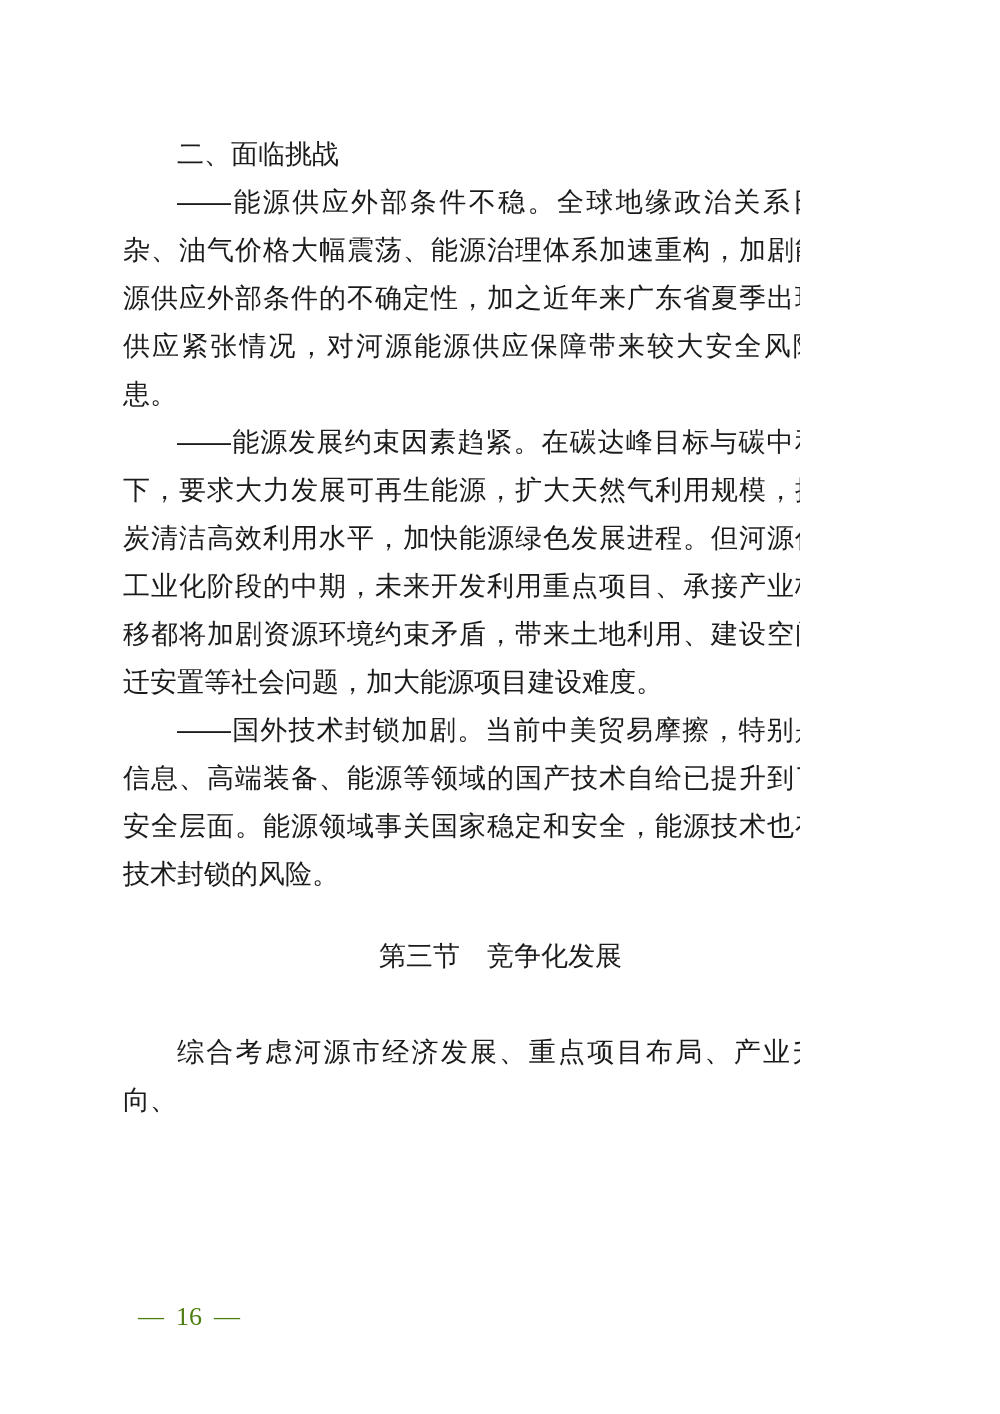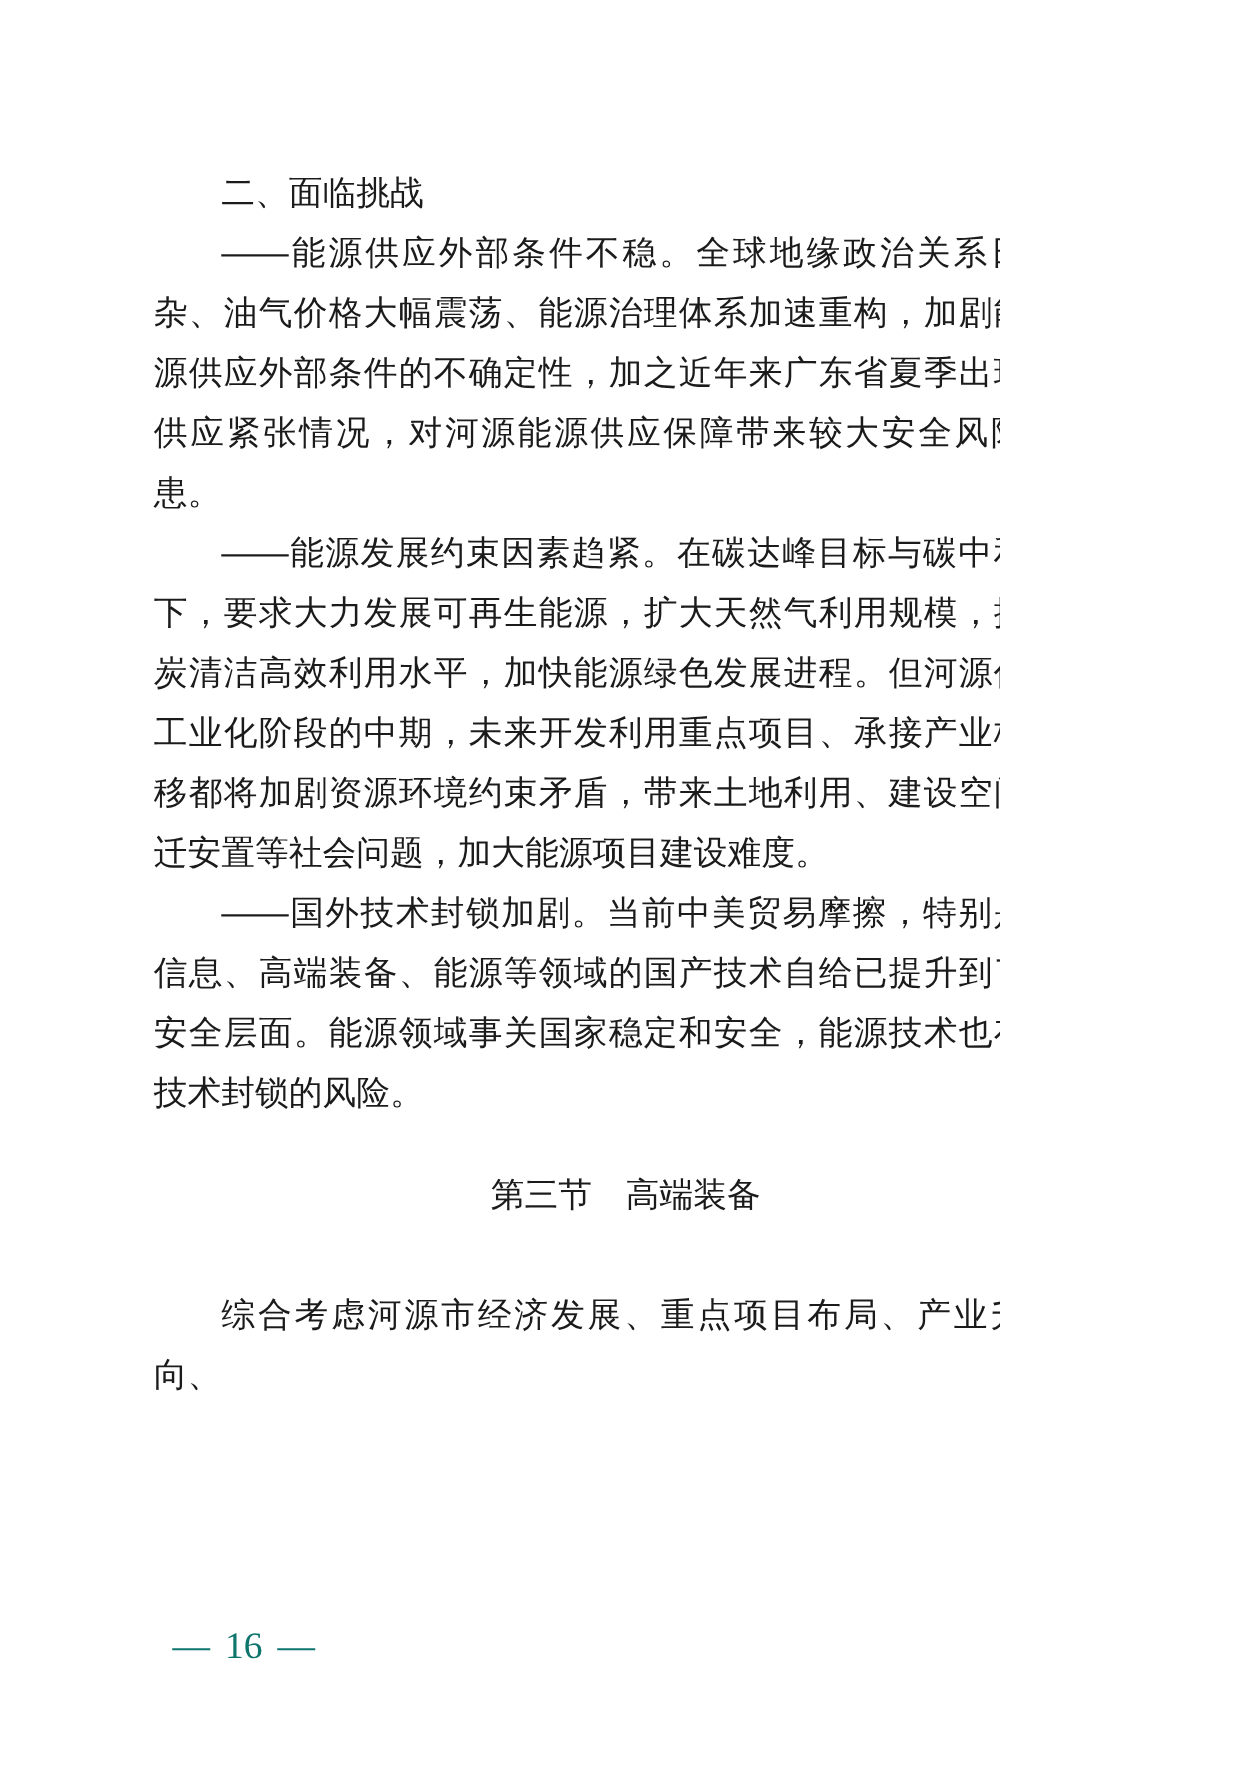--- a/index.html
+++ b/index.html
@@ -44,38 +44,38 @@
     text-indent: 0;
   }
   .closing {
     margin-top: 48px;
   }
   .footer {
     position: absolute;
     left: 138px;
     top: 1302px;
     font-family: "Liberation Serif", serif;
-    font-size: 30px;
+    font-size: 26px;
     line-height: 30px;
-    color: #0f766e;
+    color: #4d7c0f;
     white-space: nowrap;
   }
   .footer .page-num {
     margin: 0 12px;
   }
 </style>
 </head>
 <body>
 
 <div class="page">
   <div class="content">
     <p class="list-heading">二、面临挑战</p>
     <p class="body-para">——能源供应外部条件不稳。全球地缘政治关系日趋复杂、油气价格大幅震荡、能源治理体系加速重构，加剧能源资源供应外部条件的不确定性，加之近年来广东省夏季出现电力供应紧张情况，对河源能源供应保障带来较大安全风险和隐患。</p>
     <p class="body-para">——能源发展约束因素趋紧。在碳达峰目标与碳中和愿景下，要求大力发展可再生能源，扩大天然气利用规模，提高煤炭清洁高效利用水平，加快能源绿色发展进程。但河源仍处于工业化阶段的中期，未来开发利用重点项目、承接产业梯度转移都将加剧资源环境约束矛盾，带来土地利用、建设空间、拆迁安置等社会问题，加大能源项目建设难度。</p>
     <p class="body-para">——国外技术封锁加剧。当前中美贸易摩擦，特别是电子信息、高端装备、能源等领域的国产技术自给已提升到了战略安全层面。能源领域事关国家稳定和安全，能源技术也存在着技术封锁的风险。</p>
-    <h2 class="section-heading">第三节　高端装备</h2>
+    <h2 class="section-heading">第三节　竞争化发展</h2>
     <p class="body-para closing">综合考虑河源市经济发展、重点项目布局、产业升级方向、</p>
   </div>
 
   <div class="footer">
     <span>—</span><span class="page-num">16</span><span>—</span>
   </div>
 </div>
 
 </body></html>

